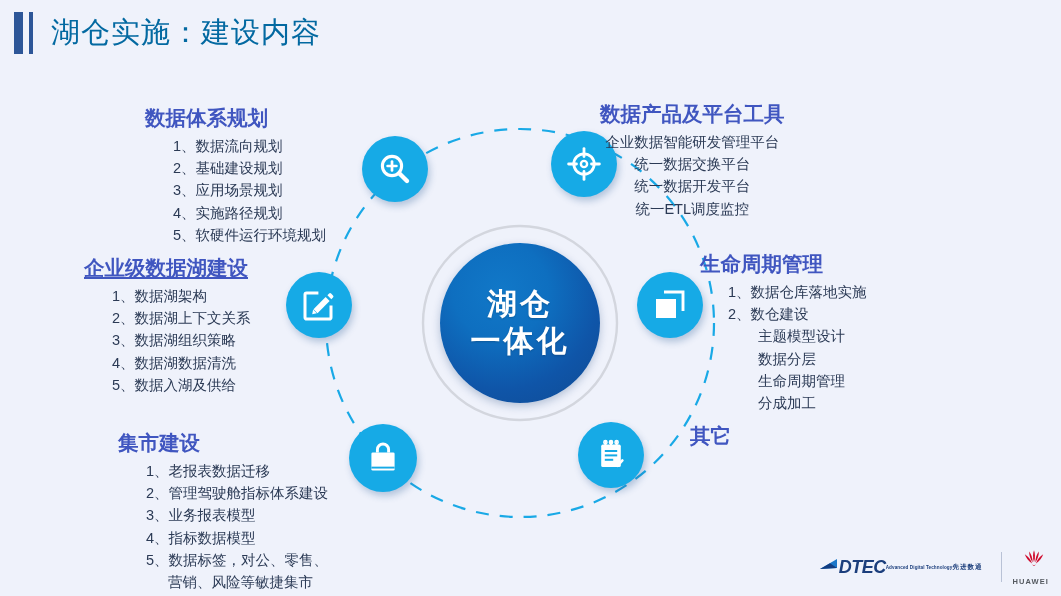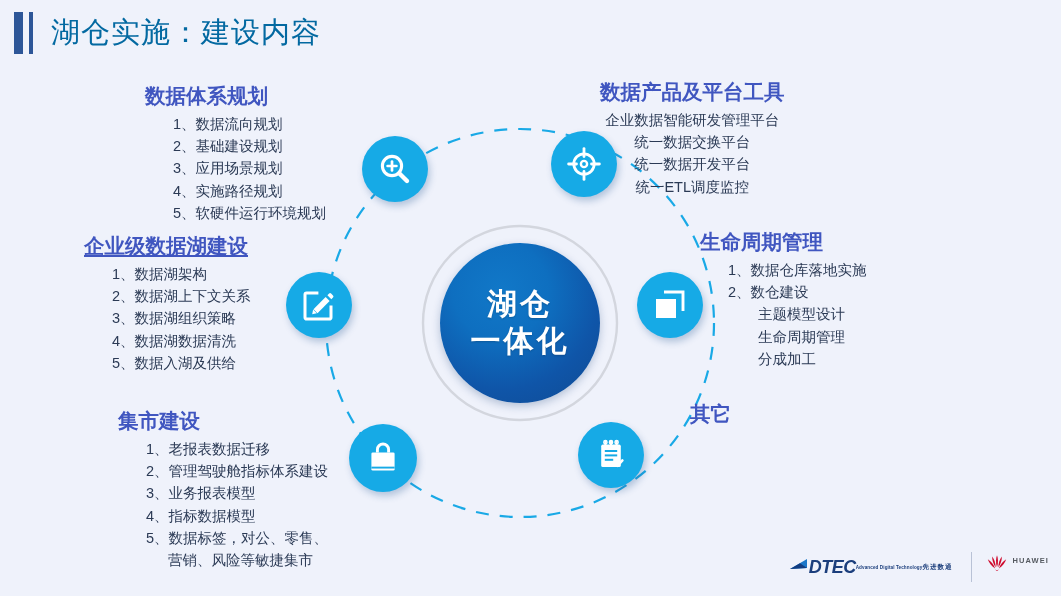--- a/index.html
+++ b/index.html
@@ -101,20 +101,21 @@
   .icon-node.n6 { left: 578px; top: 422px; }
 
   
   .block { position: absolute; }
   .block-title {
     font-size: 20.5px;
     font-weight: bold;
     color: #4056c0;
     white-space: nowrap;
     margin-bottom: 3px;
+    margin-top: 22px;
   }
   .block-title.underlined { text-decoration: underline; text-underline-offset: 2px; }
   .block-list {
     list-style: none;
     font-size: 14.5px;
     color: #2b3a55;
     line-height: 1.53;
   }
   .block-list li { white-space: nowrap; }
   .block-list.indent { padding-left: 28px; }
@@ -173,22 +174,22 @@
     margin-top: 1px;
     letter-spacing: 1px;
   }
   #logo-divider {
     width: 1px; height: 30px;
     background: #b9c2d6;
     margin: 0 10px;
   }
   #huawei-logo {
     display: flex;
-    flex-direction: row;
-    align-items: flex-start;
+    flex-direction: column;
+    align-items: flex-end;
     justify-content: center;
   }
   #huawei-logo .hw-name {
     font-size: 7.5px;
     font-weight: bold;
     color: #555a60;
     letter-spacing: 1.1px;
     margin-top: 2px;
   }
 </style>
@@ -321,20 +322,21 @@
     <li>5、数据入湖及供给</li>
   </ul>
 </div>
 
 <div class="block" id="blk-warehouse">
   <div class="block-title">生命周期管理</div>
   <ul class="block-list indent">
     <li>1、数据仓库落地实施</li>
     <li>2、数仓建设</li>
     <li><span class="sub-ind">主题模型设计</span></li>
+    <li><span class="sub-ind">数据分层</span></li>
     <li><span class="sub-ind">生命周期管理</span></li>
     <li><span class="sub-ind">分成加工</span></li>
   </ul>
 </div>
 
 <div class="block" id="blk-market">
   <div class="block-title">集市建设</div>
   <ul class="block-list indent">
     <li>1、老报表数据迁移</li>
     <li>2、管理驾驶舱指标体系建设</li>

